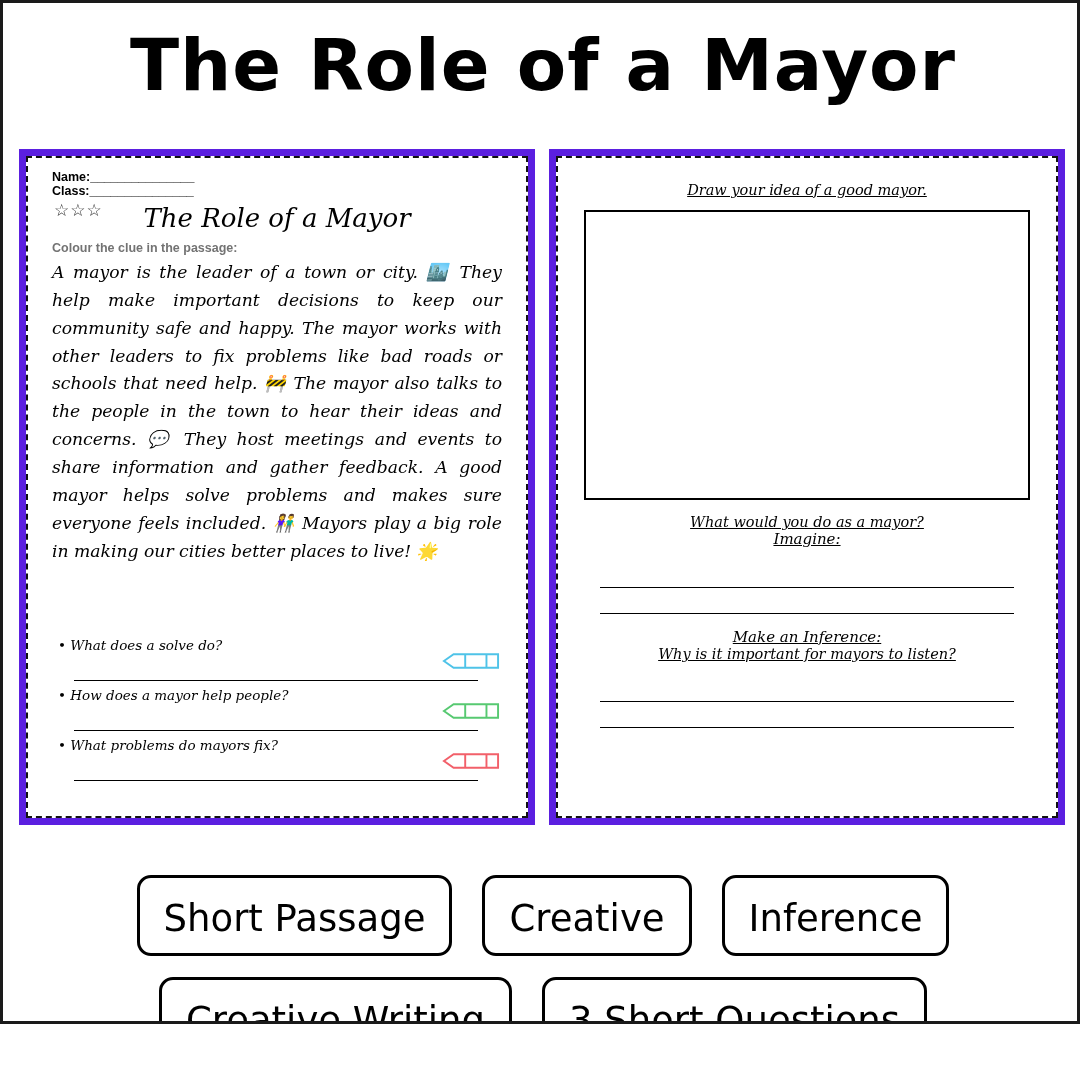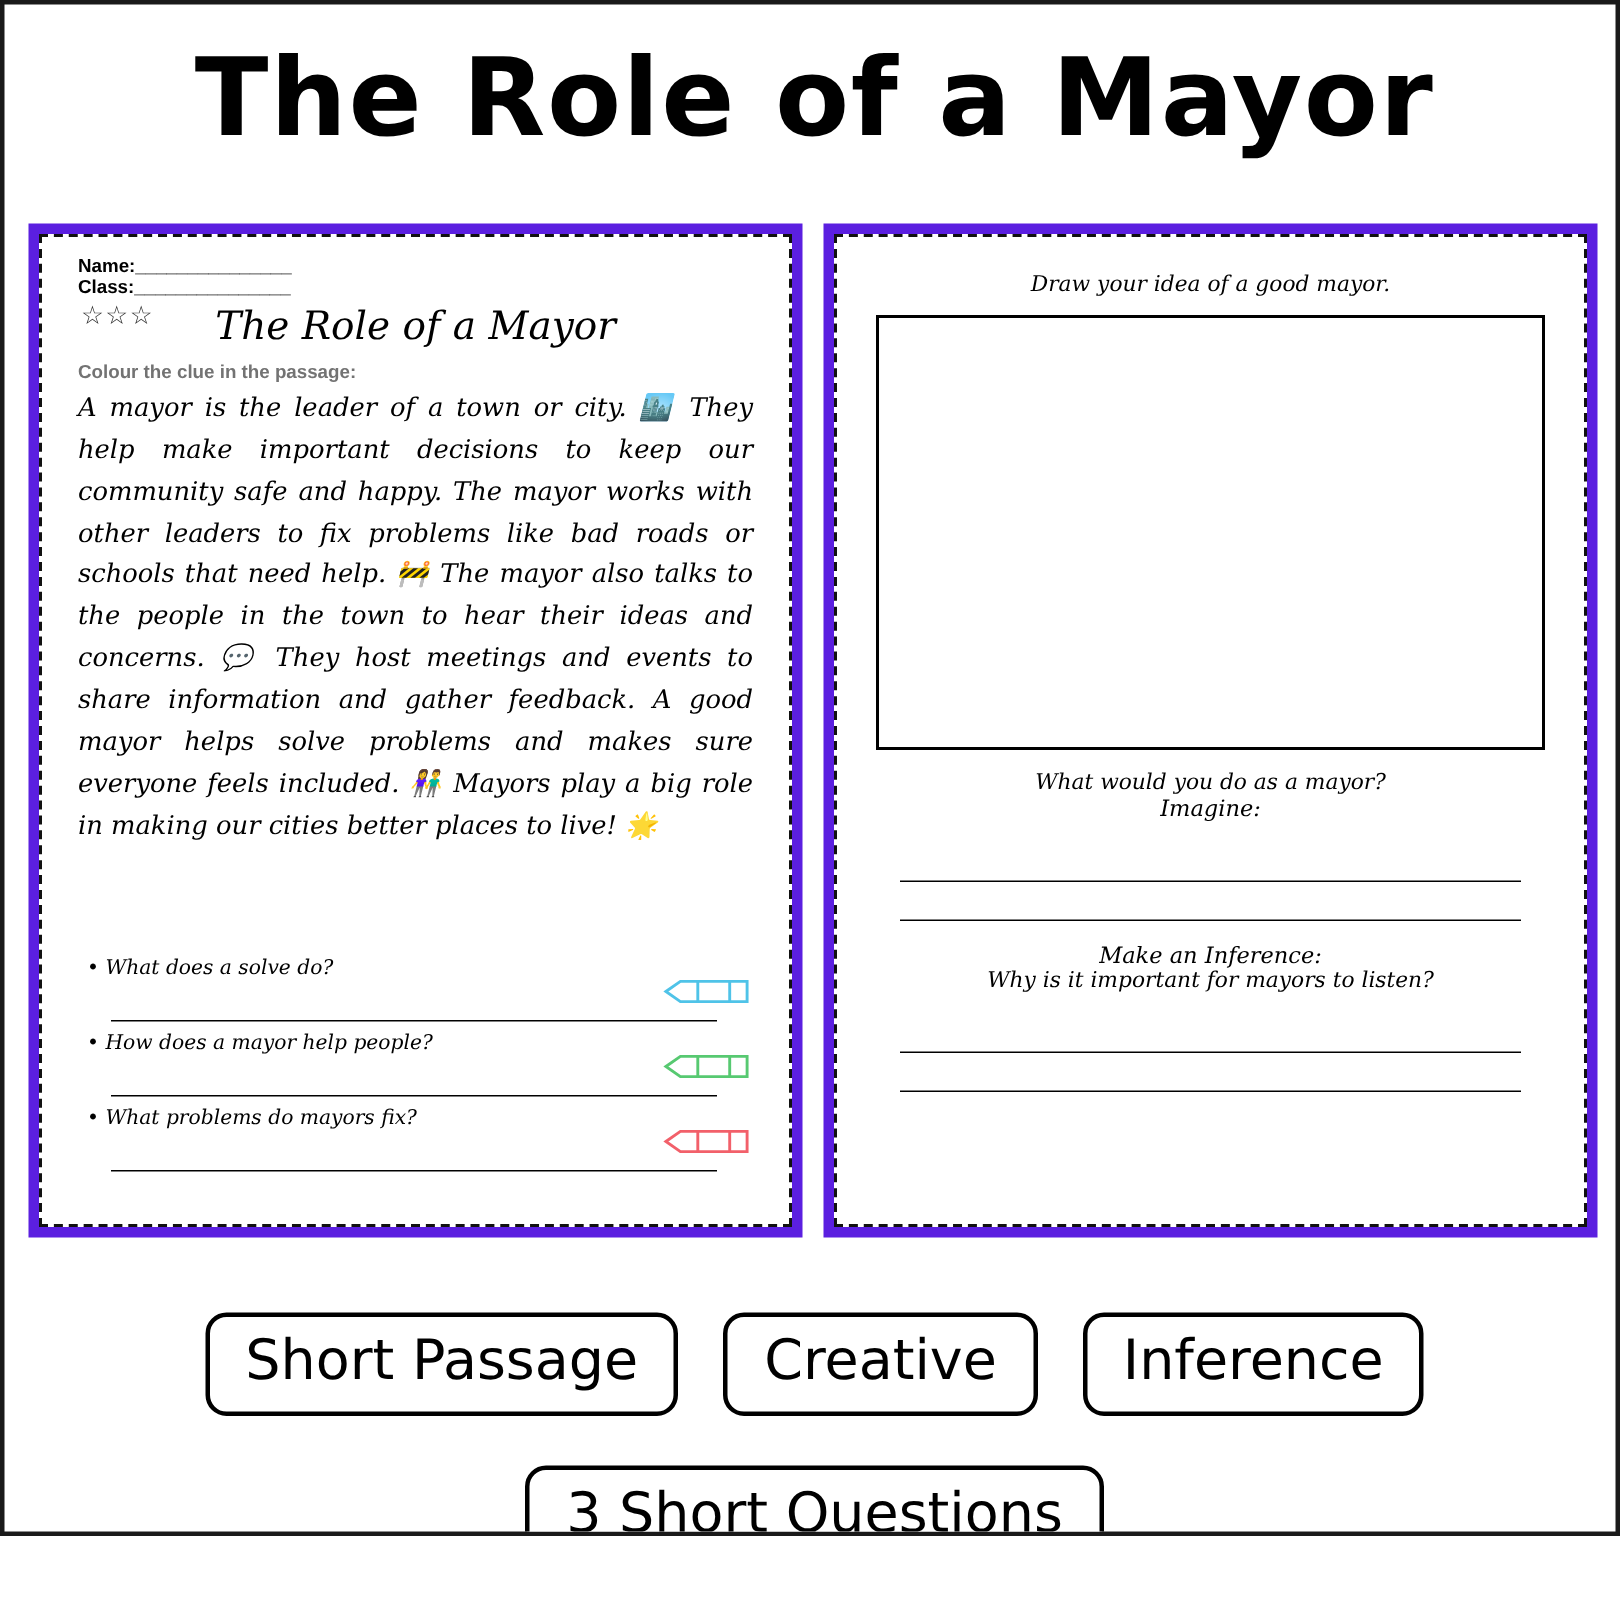--- a/index.html
+++ b/index.html
@@ -36,21 +36,21 @@
     padding: 7px;
   }
   .sheet-inner {
     width: 100%; height: 100%;
     background: #ffffff;
     border: 2px dashed #111;
     position: relative;
     padding: 10px 14px;
   }
   #sheet-left  { left: 16px;  top: 146px; width: 516px; height: 676px; }
-  #sheet-right { left: 546px; top: 146px; width: 516px; height: 676px; }
+  #sheet-right { left: 546px; top: 146px; width: 516px; height: 676px; text-decoration: underline; }
 
   
   .name-row {
     display: flex;
     justify-content: space-between;
     font-size: 12.5px;
     font-weight: bold;
     font-family: "Liberation Sans", sans-serif;
     padding: 2px 14px 0 10px;
     color: #000;
@@ -138,21 +138,21 @@
     display: flex;
     justify-content: center;
     gap: 30px;
   }
   #pill-row-1 { top: 872px; }
   #pill-row-2 { top: 974px; }
   .pill {
     border: 3px solid #000;
     border-radius: 14px;
     background: #fff;
-    padding: 8px 24px 12px 24px;
+    padding: 20px 24px 12px 24px;
     font-size: 37px;
     color: #000;
     font-family: "DejaVu Sans", sans-serif;
     white-space: nowrap;
     line-height: 1.15;
   }
 </style>
 </head>
 <body>
 
@@ -237,16 +237,17 @@
     </div>
   </div>
 
   <div class="pill-row" id="pill-row-1">
     <div class="pill">Short Passage</div>
     <div class="pill">Creative</div>
     <div class="pill">Inference</div>
   </div>
 
   <div class="pill-row" id="pill-row-2">
+    <div class="pill">Creative Writing</div>
     <div class="pill">3 Short Questions</div>
   </div>
 
 </div>
 
 </body></html>

